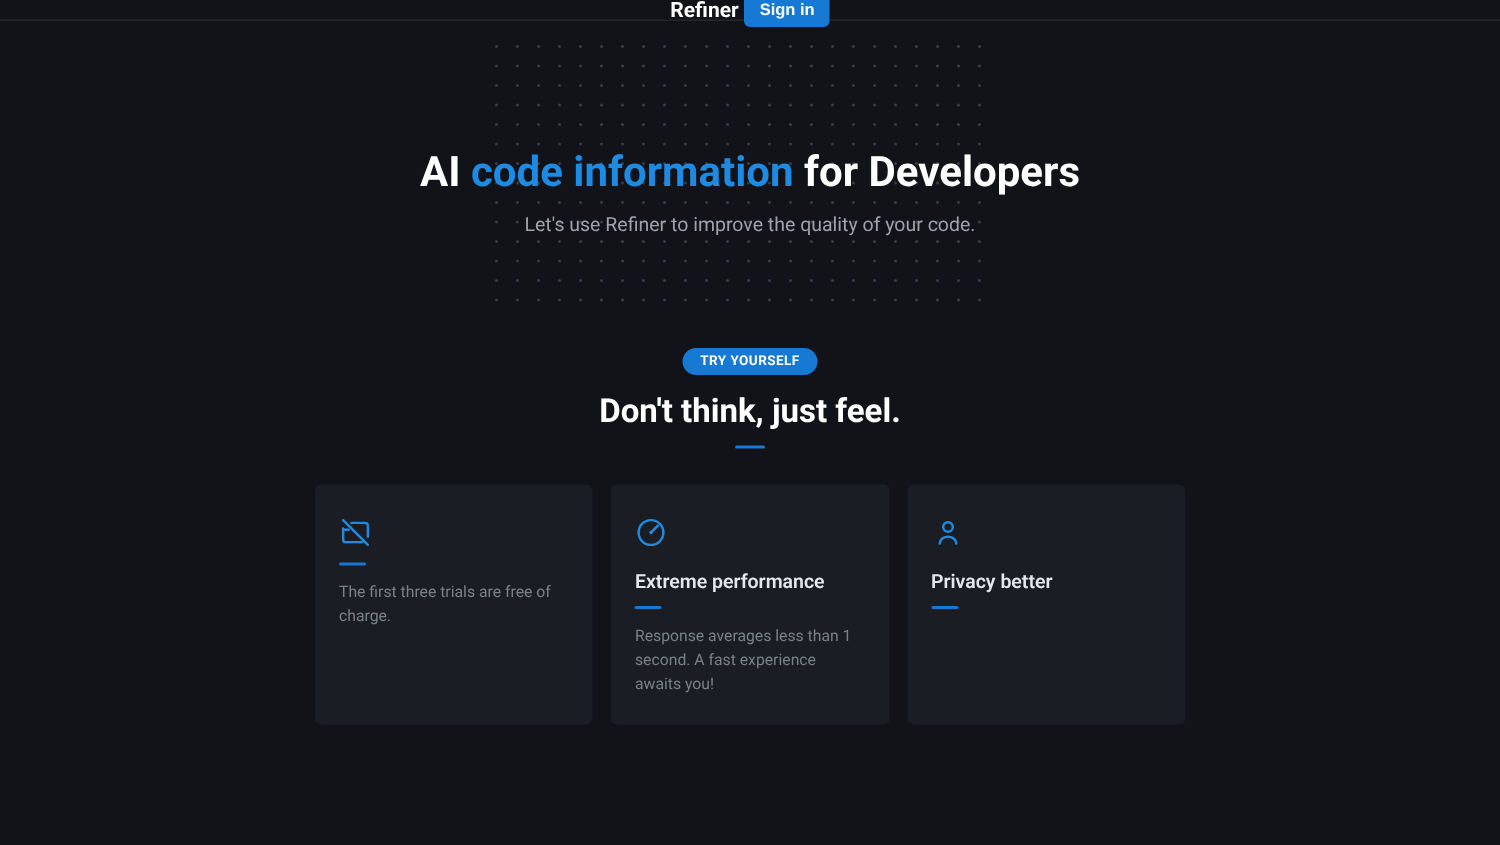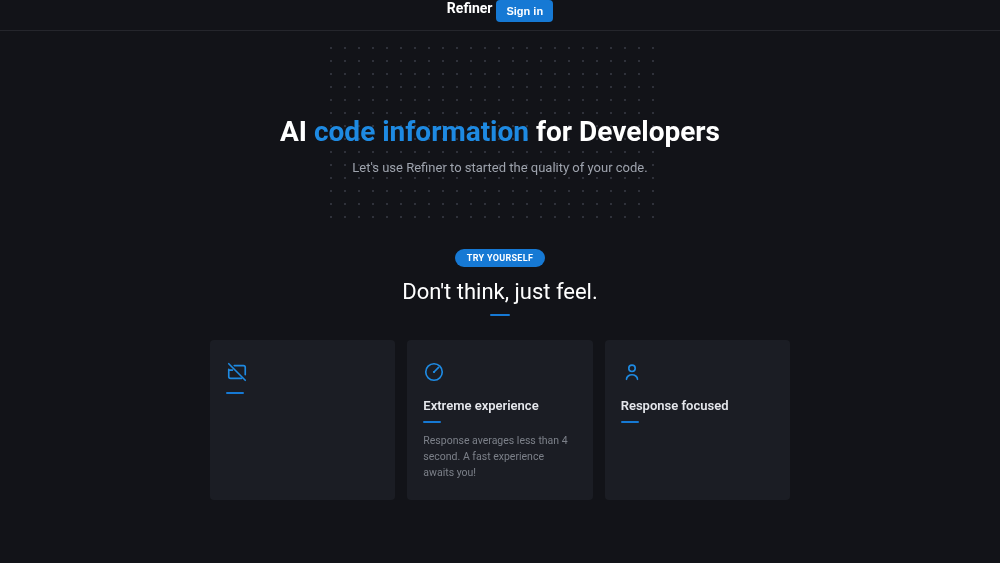--- a/index.html
+++ b/index.html
@@ -1,30 +1,30 @@
 <!DOCTYPE html>
 <html><head>
 <meta charset="utf-8">
 <style>
 *{margin:0;padding:0;box-sizing:border-box}
 body{background:#121318;color:#d9dce2;font-family:-apple-system,BlinkMacSystemFont,"Segoe UI",Roboto,Helvetica,Arial,sans-serif;font-size:13px;width:1000px;height:563px;overflow:hidden}
-.header{height:31px;border-bottom:1px solid #25262c;display:flex;align-items:flex-start;justify-content:center;gap:4px}
+.header{height:14px;border-bottom:1px solid #25262c;display:flex;align-items:center;justify-content:center;gap:4px}
 .brand{font-weight:700;font-size:14px;color:#fff}
 .signin-btn{background:#1679d4;color:#fff;border:none;border-radius:4px;padding:5px 10px;font-size:11px;font-weight:600;cursor:pointer}
 .hero{position:relative;text-align:center;padding:84px 0 32px}
 .dots{position:absolute;top:16px;bottom:0;left:50%;transform:translateX(-50%);width:340px;pointer-events:none;z-index:0}
 .dots span{position:absolute;width:2px;height:2px;border-radius:50%;background:#3a3d46}
 .hero-inner{position:relative;z-index:1}
 .hero h1{font-size:28px;font-weight:700;color:#fff;margin-bottom:12px}
 .accent{color:#1e8ae2}
 .hero-sub{color:#9ea3ad;font-size:13px;margin-bottom:18px}
 .cta-btn{background:#1679d4;color:#fff;border:none;border-radius:4px;padding:11px 22px;font-size:13px;font-weight:600;cursor:pointer}
 .section{text-align:center;padding:24px 0 0}
 .badge{display:inline-block;background:#1679d4;color:#fff;font-size:9px;font-weight:700;padding:4px 12px;border-radius:12px;letter-spacing:.3px}
-.sect-title{font-size:22px;font-weight:400;color:#fff;margin-top:12px}
+.sect-title{font-size:22px;font-weight:700;color:#fff;margin-top:12px}
 .sect-sub{color:#8e929c;font-size:12px;margin-top:14px}
 .divider{width:20px;height:2px;background:#1679d4;margin:10px auto 0;border-radius:1px}
 .grid{width:580px;margin:24px auto 0;display:grid;grid-template-columns:repeat(3,1fr);gap:12px}
 .card{background:#1b1d24;border-radius:4px;padding:20px 16px;text-align:left}
 .card-ico{color:#1e8ae2;height:24px;display:flex;align-items:center}
 .card-ico svg{width:22px;height:22px;stroke:#1e8ae2;stroke-width:1.8;fill:none;stroke-linecap:round;stroke-linejoin:round}
 .card-title{color:#e5e7ec;font-size:13px;font-weight:600;margin-top:14px}
 .card-div{width:18px;height:2px;background:#1679d4;margin-top:8px;border-radius:1px}
 .card-desc{color:#7c8089;font-size:10.5px;line-height:1.5;margin-top:10px}
 </style>
@@ -372,60 +372,61 @@
       <span style="left: 266px; top: 169px;"></span>
       <span style="left: 280px; top: 169px;"></span>
       <span style="left: 294px; top: 169px;"></span>
       <span style="left: 308px; top: 169px;"></span>
       <span style="left: 322px; top: 169px;"></span>
     </div>
   <div class="hero-inner">
     <h1>
       <span>AI </span><span class="accent">code information</span><span> for Developers</span>
     </h1>
-    <div class="hero-sub">Let's use Refiner to started the quality of your code.</div>
+    <div class="hero-sub">Let's use Refiner to improve the quality of your code.</div>
   </div>
 </div>
 
 <div class="section">
   <span class="badge">TRY YOURSELF</span>
   <div class="sect-title">Don't think, just feel.</div>
   <div class="divider"></div>
 
   <div class="grid">
     <div class="card">
       <div class="card-ico">
         <svg viewBox="0 0 24 24">
             <path d="M3 3l18 18"></path>
             <path d="M9 5h10a2 2 0 0 1 2 2v8"></path>
             <path d="M3 9v8a2 2 0 0 0 2 2h12"></path>
             <path d="M3 10h4"></path>
           </svg>
       </div>
       <div class="card-div"></div>
+      <div class="card-desc">The first three trials are free of charge.</div>
     </div>
 
     <div class="card">
       <div class="card-ico">
         <svg viewBox="0 0 24 24">
             <circle cx="12" cy="12" r="9"></circle>
             <path d="M12 12l5-5"></path>
             <circle cx="12" cy="12" r="1.2" fill="#1e8ae2" stroke="none"></circle>
           </svg>
       </div>
-      <div class="card-title">Extreme experience</div>
+      <div class="card-title">Extreme performance</div>
       <div class="card-div"></div>
-      <div class="card-desc">Response averages less than 4 second. A fast experience awaits you!</div>
+      <div class="card-desc">Response averages less than 1 second. A fast experience awaits you!</div>
     </div>
 
     <div class="card">
       <div class="card-ico">
         <svg viewBox="0 0 24 24">
             <circle cx="12" cy="8" r="3.5"></circle>
             <path d="M6 20c0-3 3-5 6-5s6 2 6 5"></path>
           </svg>
       </div>
-      <div class="card-title">Response focused</div>
+      <div class="card-title">Privacy better</div>
       <div class="card-div"></div>
     </div>
 
   </div>
 </div>
 
 </body></html>

